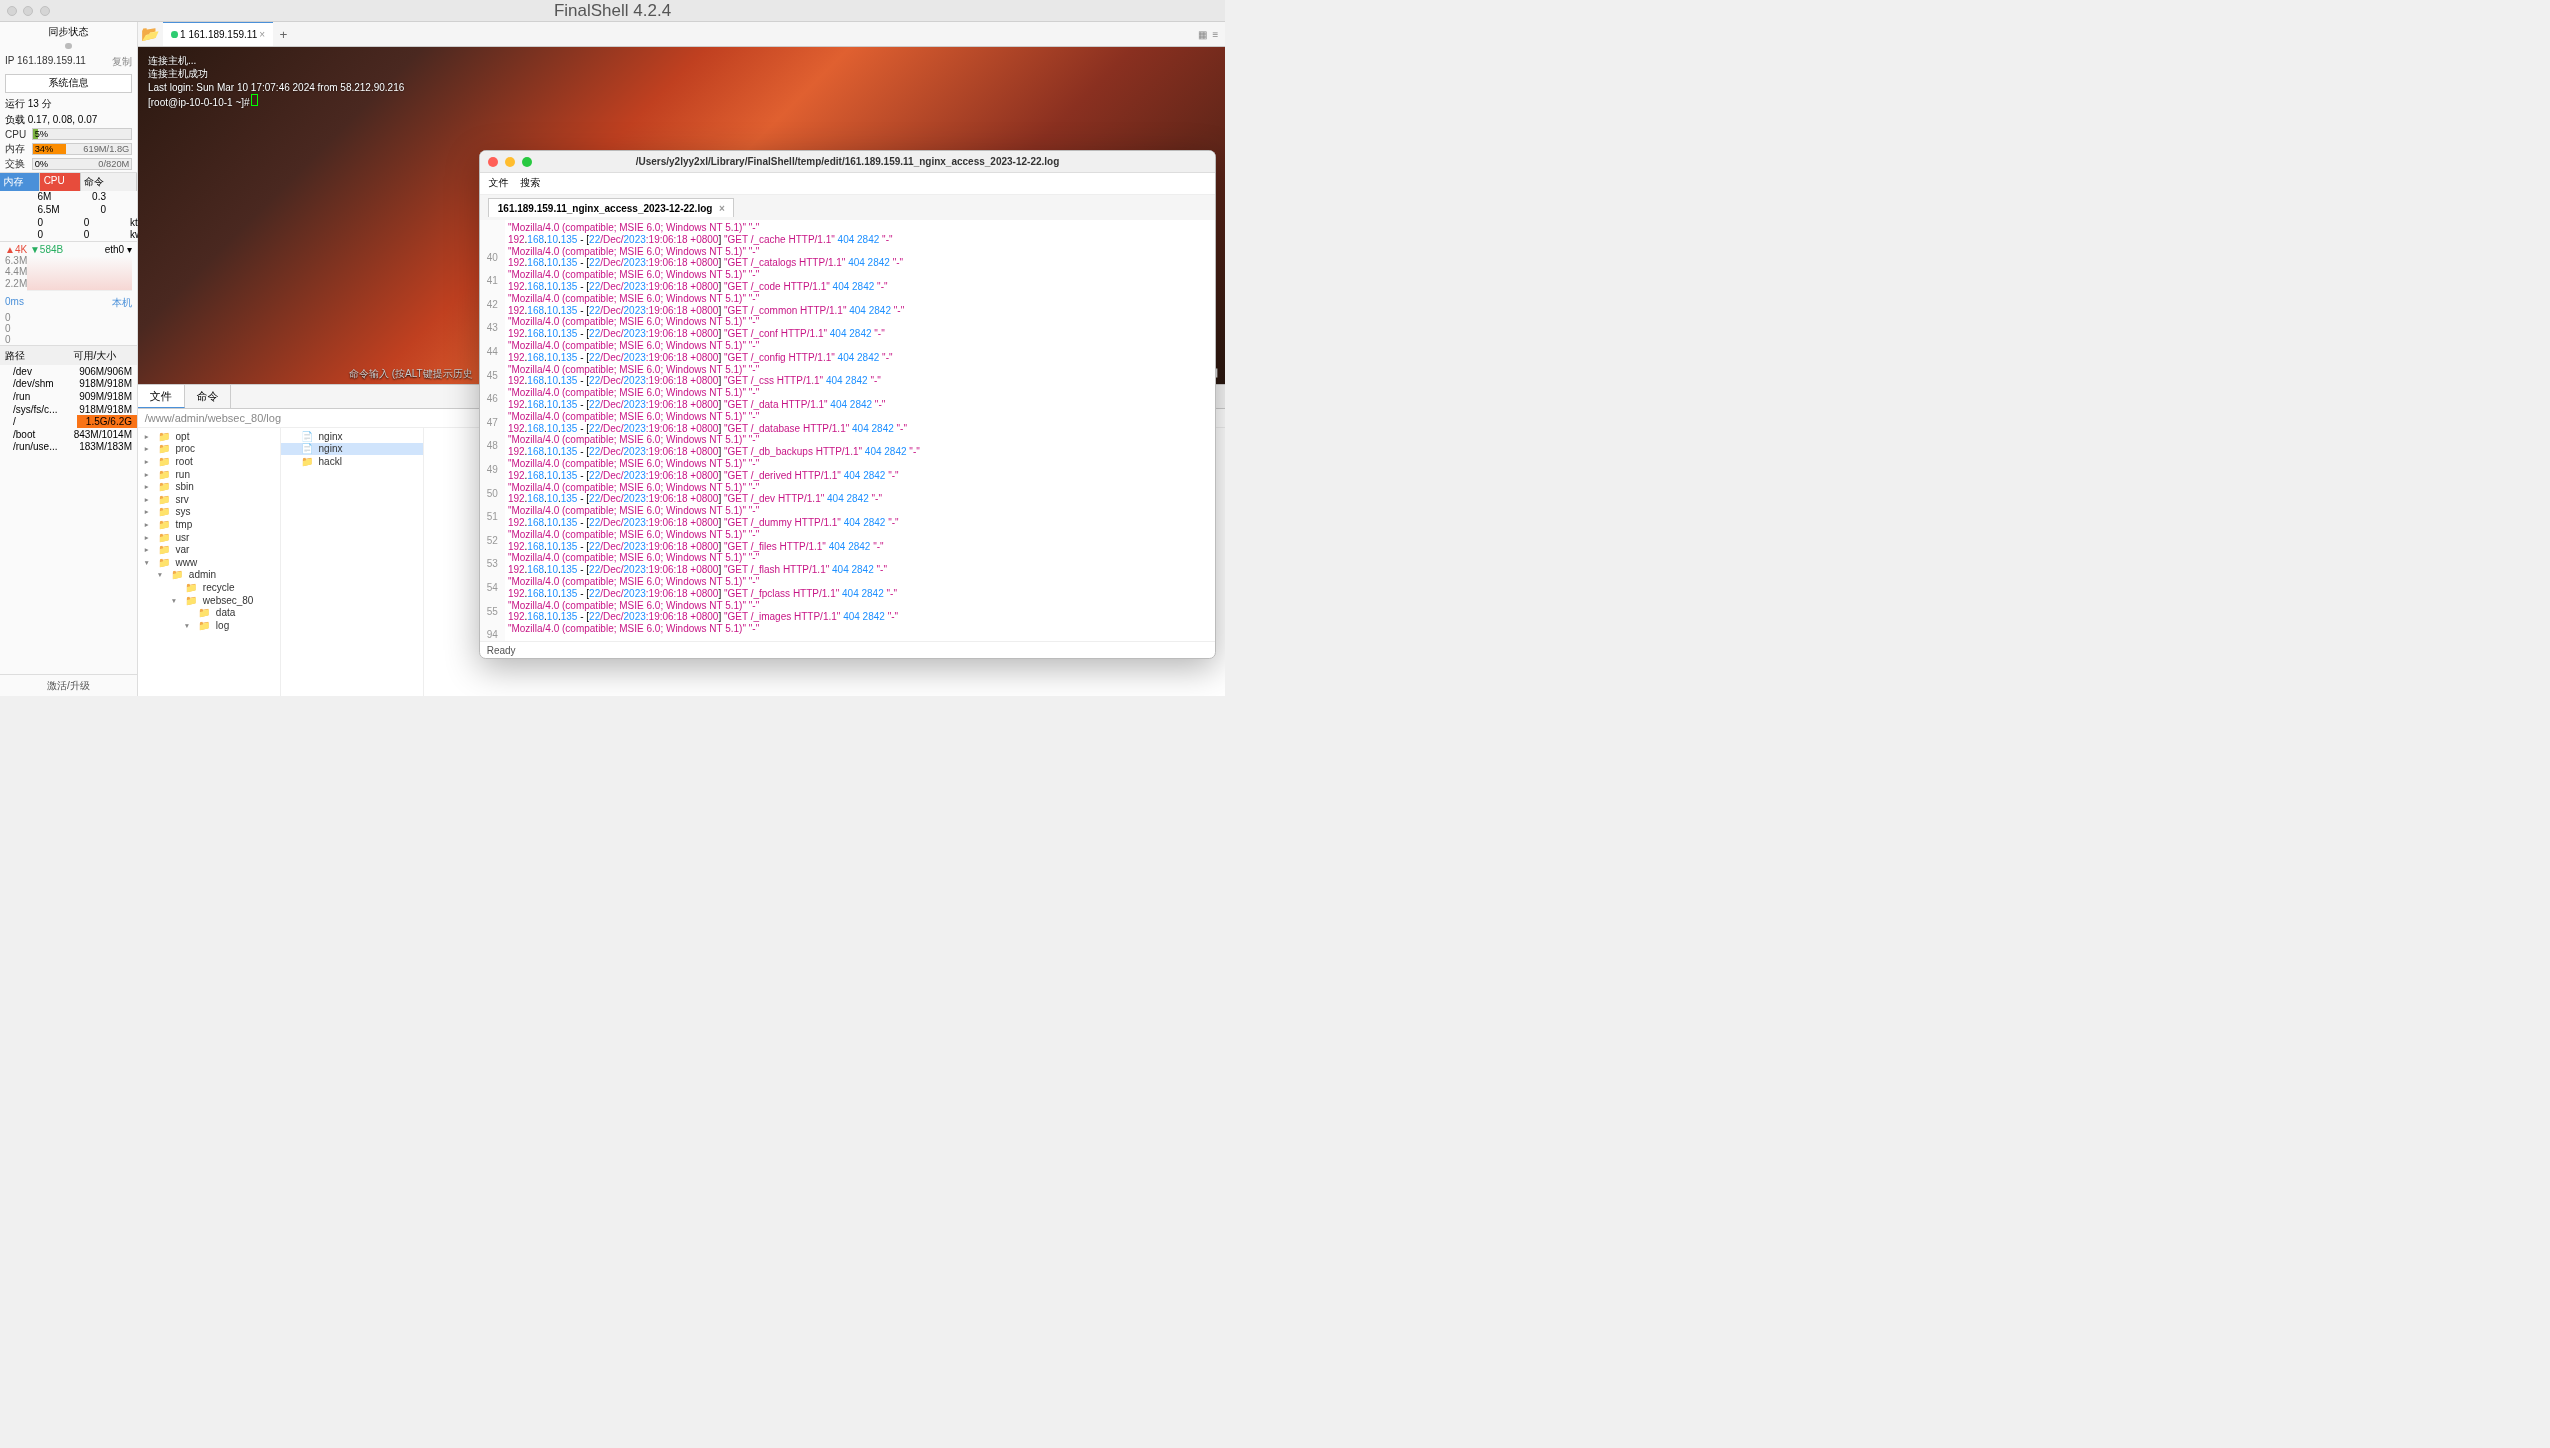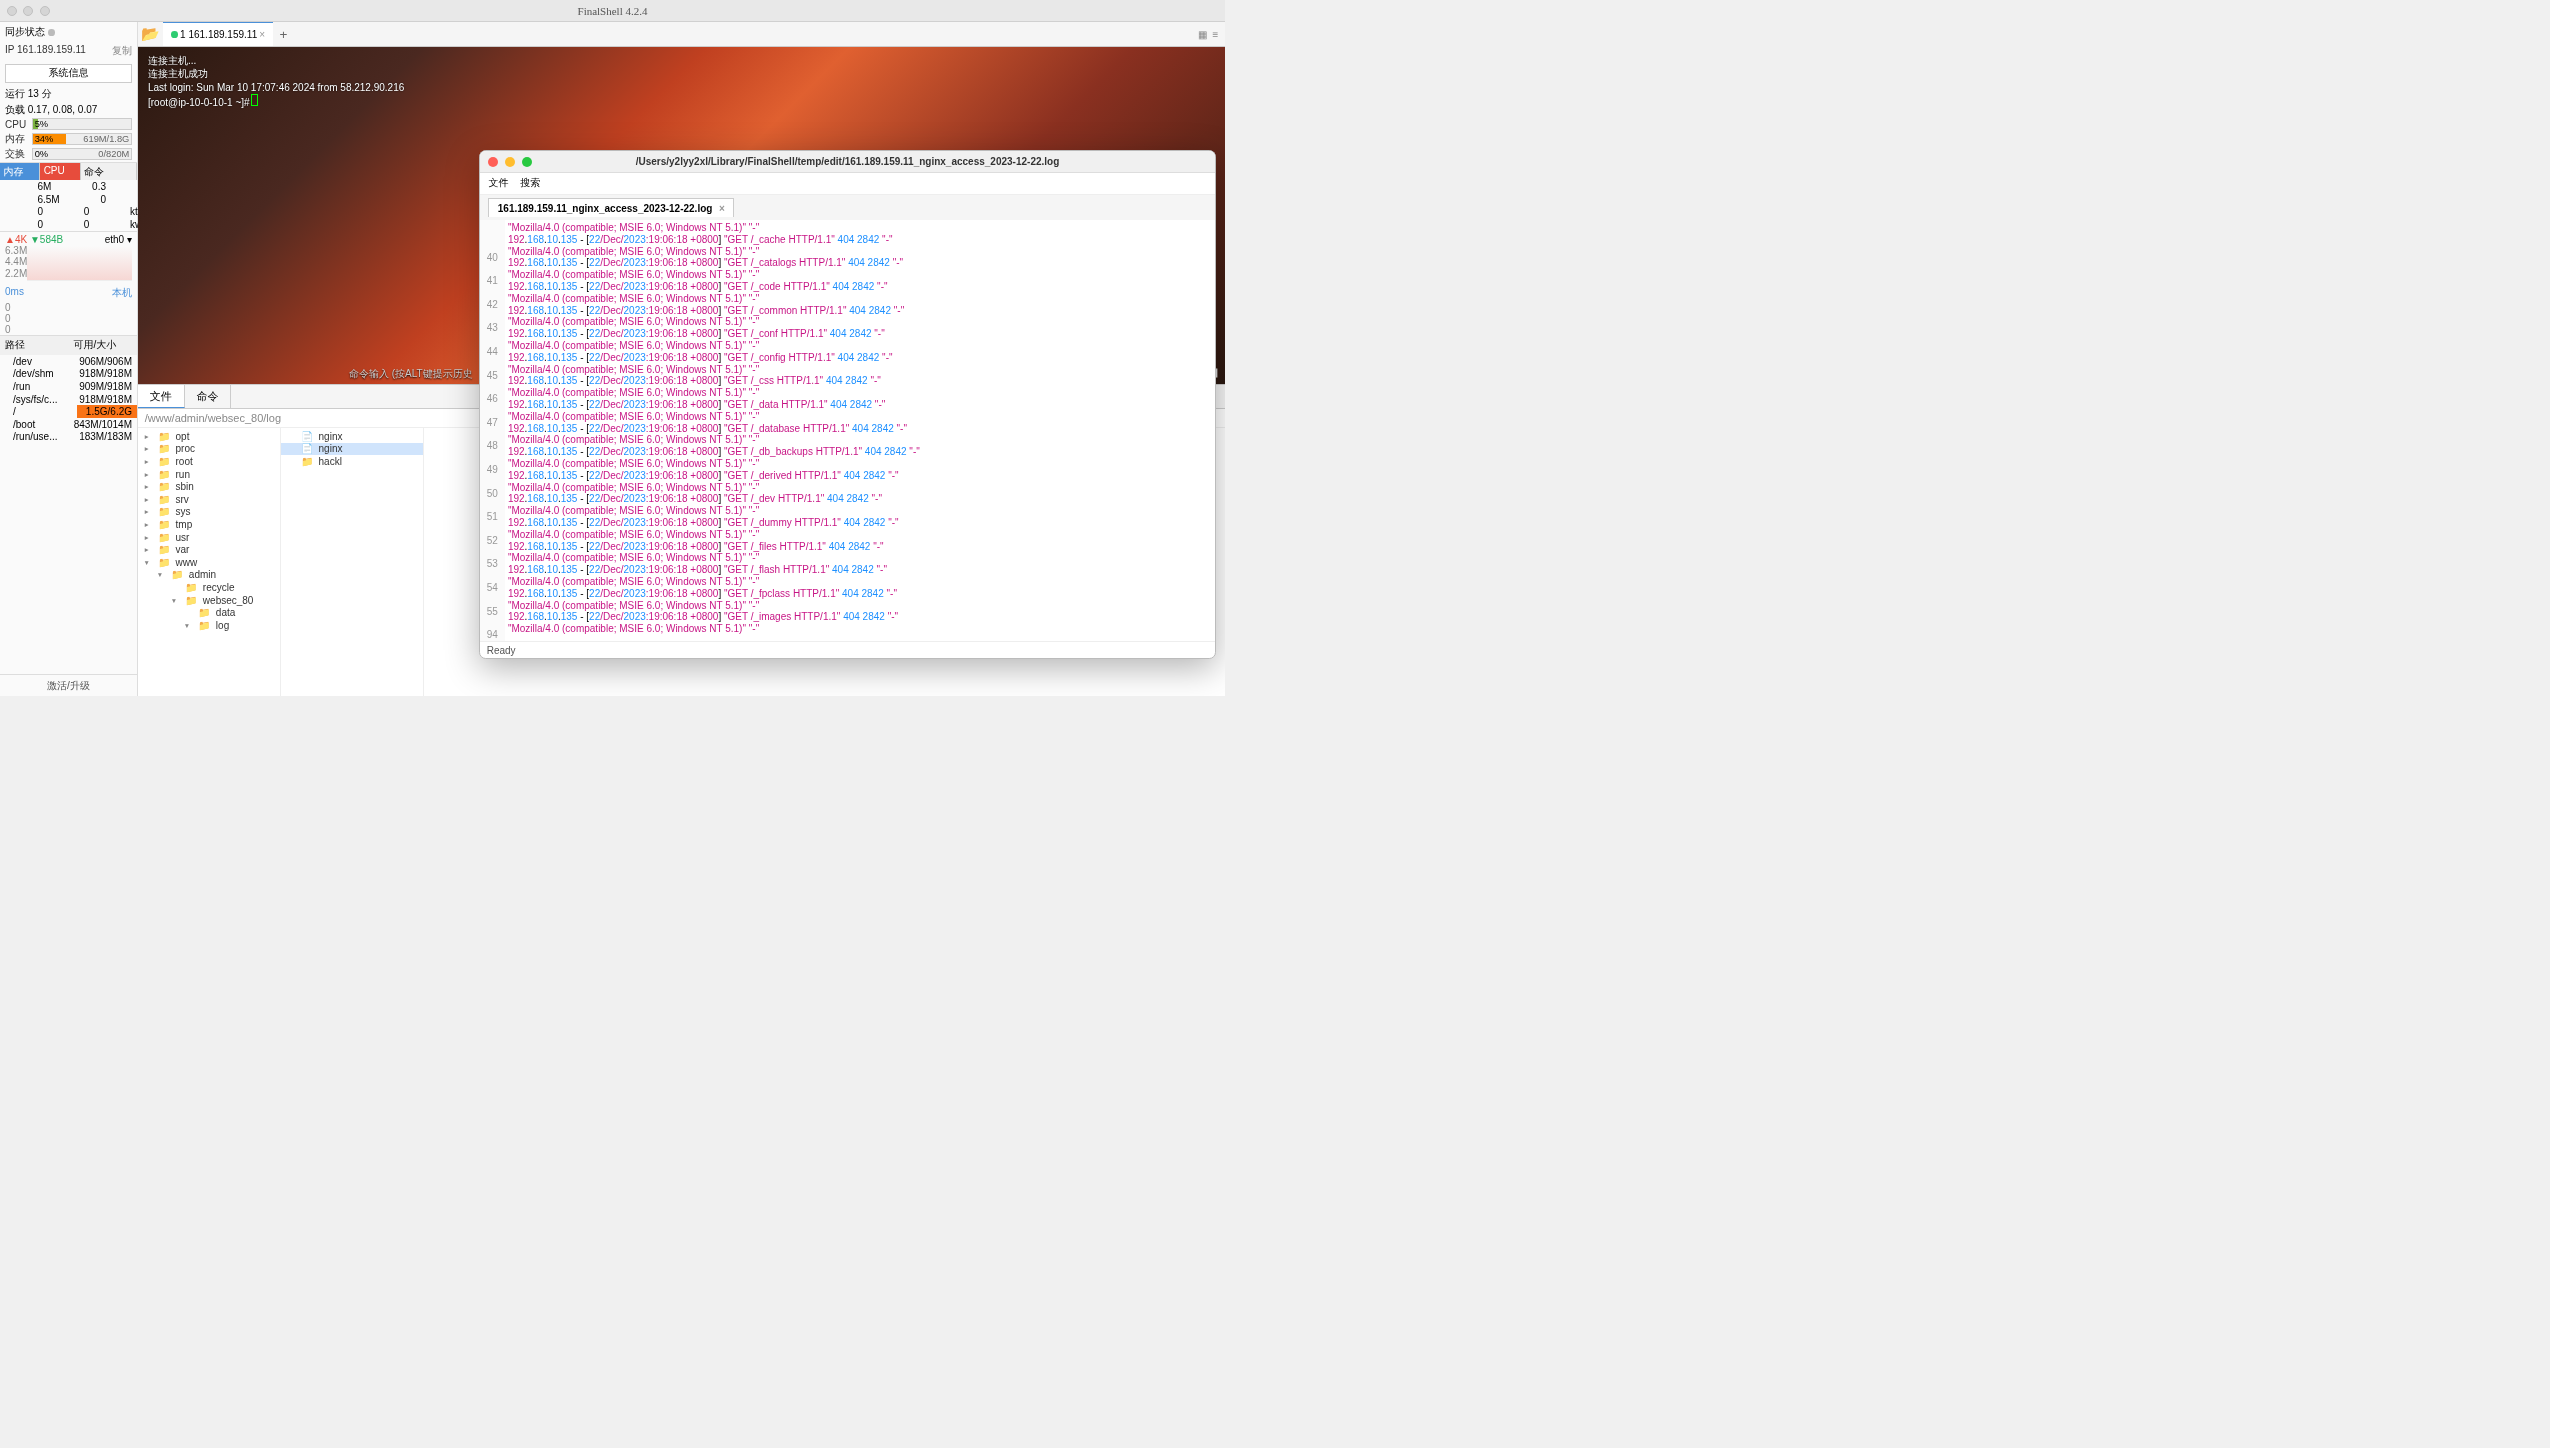--- a/index.html
+++ b/index.html
@@ -1,24 +1,24 @@
 <!DOCTYPE html>
 <html><head>
 <meta charset="utf-8">
 <style>
 * { margin: 0; padding: 0; box-sizing: border-box; font-family: -apple-system, "Helvetica Neue", Arial, sans-serif; font-size: 10px; }
 body { background: #f0f0f0; width: 1225px; height: 696px; overflow: hidden; }
 .window { background: #ececec; height: 100%; display: flex; flex-direction: column; }
 .titlebar { height: 22px; display: flex; align-items: center; padding: 0 6.7px; background: #e8e8e8; border-bottom: 0.8px solid #d0d0d0; position: relative; }
 .traffic-lights { display: flex; gap: 6.7px; }
 .tl { width: 10px; height: 10px; border-radius: 50%; background: #d5d5d5; border: 0.4px solid #c0c0c0; }
-.titlebar-title { position: absolute; left: 50%; transform: translateX(-50%); color: #555; font-size: 11px; font-weight: 500; font-family: Liberation Serif, serif; }
+.titlebar-title { position: absolute; left: 50%; transform: translateX(-50%); color: #555; font-size: 17px; font-weight: 500; }
 .main-body { flex: 1; display: flex; overflow: hidden; }
 .sidebar { width: 138px; background: #fafafa; border-right: 0.8px solid #ddd; display: flex; flex-direction: column; font-size: 10px; }
-.sidebar-header { padding: 3.4px 5px; display: flex; align-items: center; gap: 3.4px; }
+.sidebar-header { padding: 3.4px 5px; display: flex; align-items: center; gap: 3.4px; flex-direction: column; }
 .sidebar-ip { padding: 1.7px 5px; display: flex; justify-content: space-between; color: #333; }
 .sys-info-btn { margin: 3.4px 5px; background: #fff; border: 0.8px solid #ccc; text-align: center; padding: 1.7px; font-size: 10px; }
 .metric-row { padding: 0.8px 5px; display: flex; align-items: center; gap: 3.4px; font-size: 10px; }
 .metric-label { width: 23.6px; color: #333; }
 .metric-bar { height: 11.8px; background: #eee; flex: 1; position: relative; border: 0.8px solid #ccc; }
 .metric-bar-fill { position: absolute; left: 0; top: 0; bottom: 0; }
 .metric-text { position: absolute; left: 1.7px; top: 0; font-size: 9.3px; line-height: 11.8px; }
 .metric-right { position: absolute; right: 1.7px; top: 0; font-size: 9.3px; line-height: 11.8px; color: #666; }
 .proc-table { border-top: 0.8px solid #ddd; }
 .proc-header { display: flex; font-size: 9.3px; }

